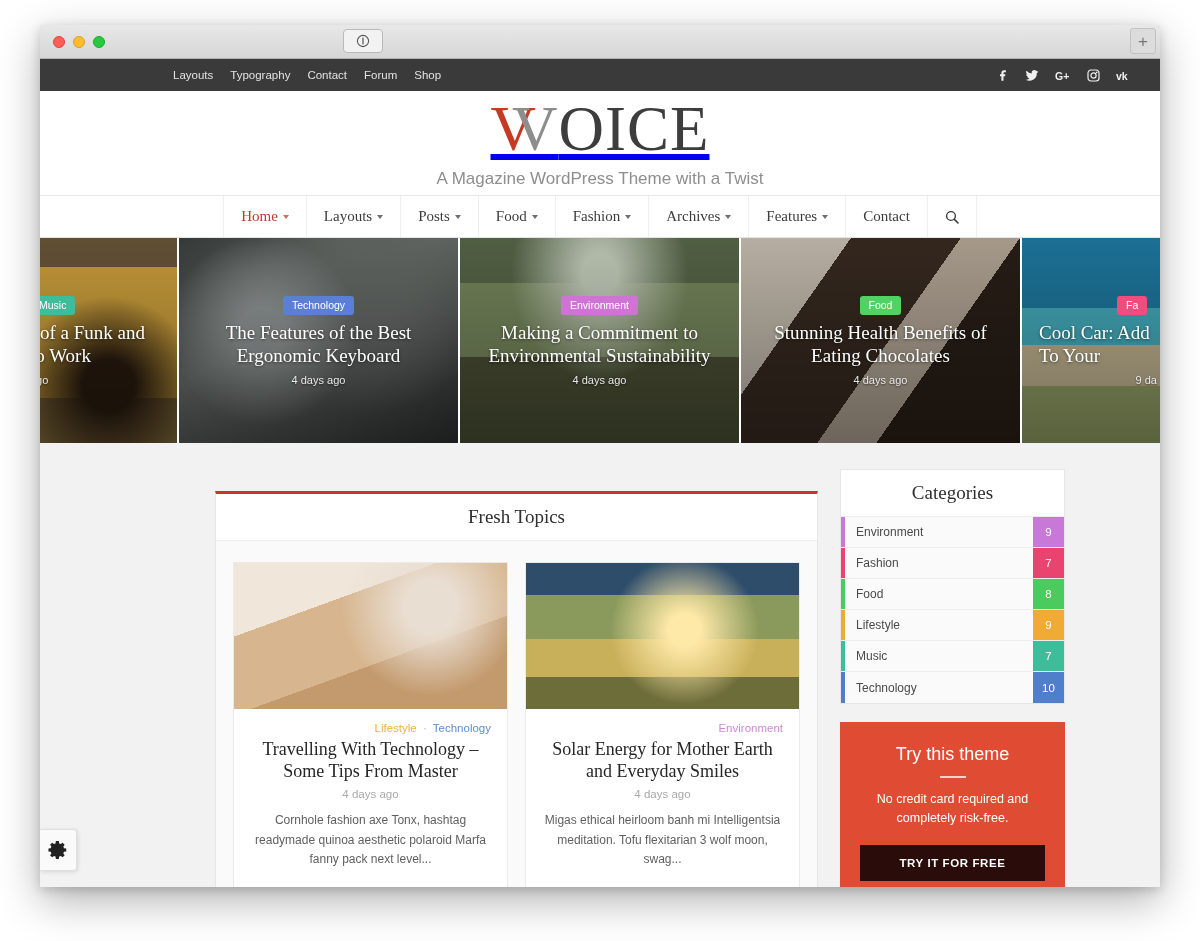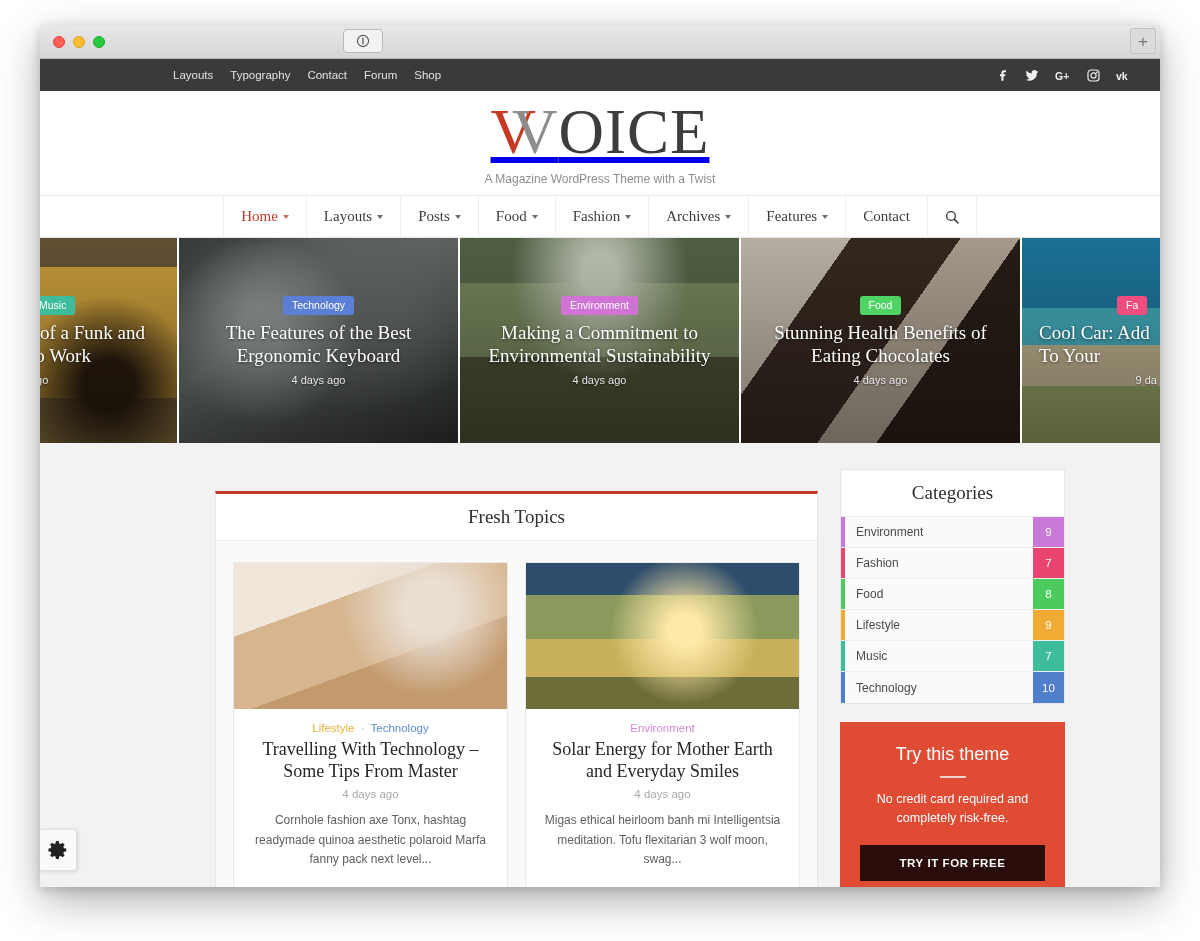--- a/index.html
+++ b/index.html
@@ -97,21 +97,21 @@
     font-family: "Liberation Serif", serif;
     font-size: 63px; line-height: 1;
     letter-spacing: 1px;
     display: flex; align-items: baseline;
   }
   .logo .v1 { color: #c63a23; }
   .logo .v2 { color: #8d8d8d; margin-left: -25px; }
   .logo .rest { color: #3d3d3d; }
   .tagline {
     margin-top: 8px;
-    font-size: 12px; color: #8e8e8e;
+    font-size: 17px; color: #8e8e8e;
     font-family: "Liberation Sans", sans-serif;
   }
 
   
   .mainnav {
     background: #fff;
     border-top: 1px solid #e9e9e9;
     border-bottom: 1px solid #e4e4e4;
     height: 43px;
     display: flex; align-items: stretch; justify-content: center;
@@ -216,21 +216,21 @@
     display: flex; flex-direction: column;
   }
   .article .thumb { height: 146px; position: relative; overflow: hidden; }
   .img-desk { background:
       radial-gradient(circle at 72% 30%, #e9ded2 0 12%, rgba(0,0,0,0) 40%),
       linear-gradient(160deg,#f0e6da 0 30%, #d7b68f 30% 62%, #c39a6d 62% 100%); }
   .img-field { background:
       radial-gradient(circle at 58% 46%, #ffe9a8 0 9%, rgba(255,233,168,0) 42%),
       linear-gradient(180deg,#2e4d6b 0 22%, #8a9a5c 22% 52%, #c8b05a 52% 78%, #6d6d3a 78% 100%); }
   .article-body { padding: 13px 16px 17px; text-align: center; }
-  .art-cats { font-size: 11.5px; margin-bottom: 5px; }
+  .art-cats { font-size: 11.5px; margin-bottom: 5px; text-align: right; }
   .art-cats .sep { color: #b9b9b9; margin: 0 3px; }
   .art-title {
     font-family: "Liberation Serif", serif;
     font-size: 18px; line-height: 1.2; color: #262626;
     font-weight: 400; margin-bottom: 6px;
   }
   .art-date { font-size: 11.5px; color: #a9a9a9; margin-bottom: 11px; }
   .art-excerpt { font-size: 12px; line-height: 1.62; color: #5f5f5f; }
 
   .pager { display: flex; justify-content: center; gap: 6px; padding: 22px 0 20px; background: #fafafa; }

